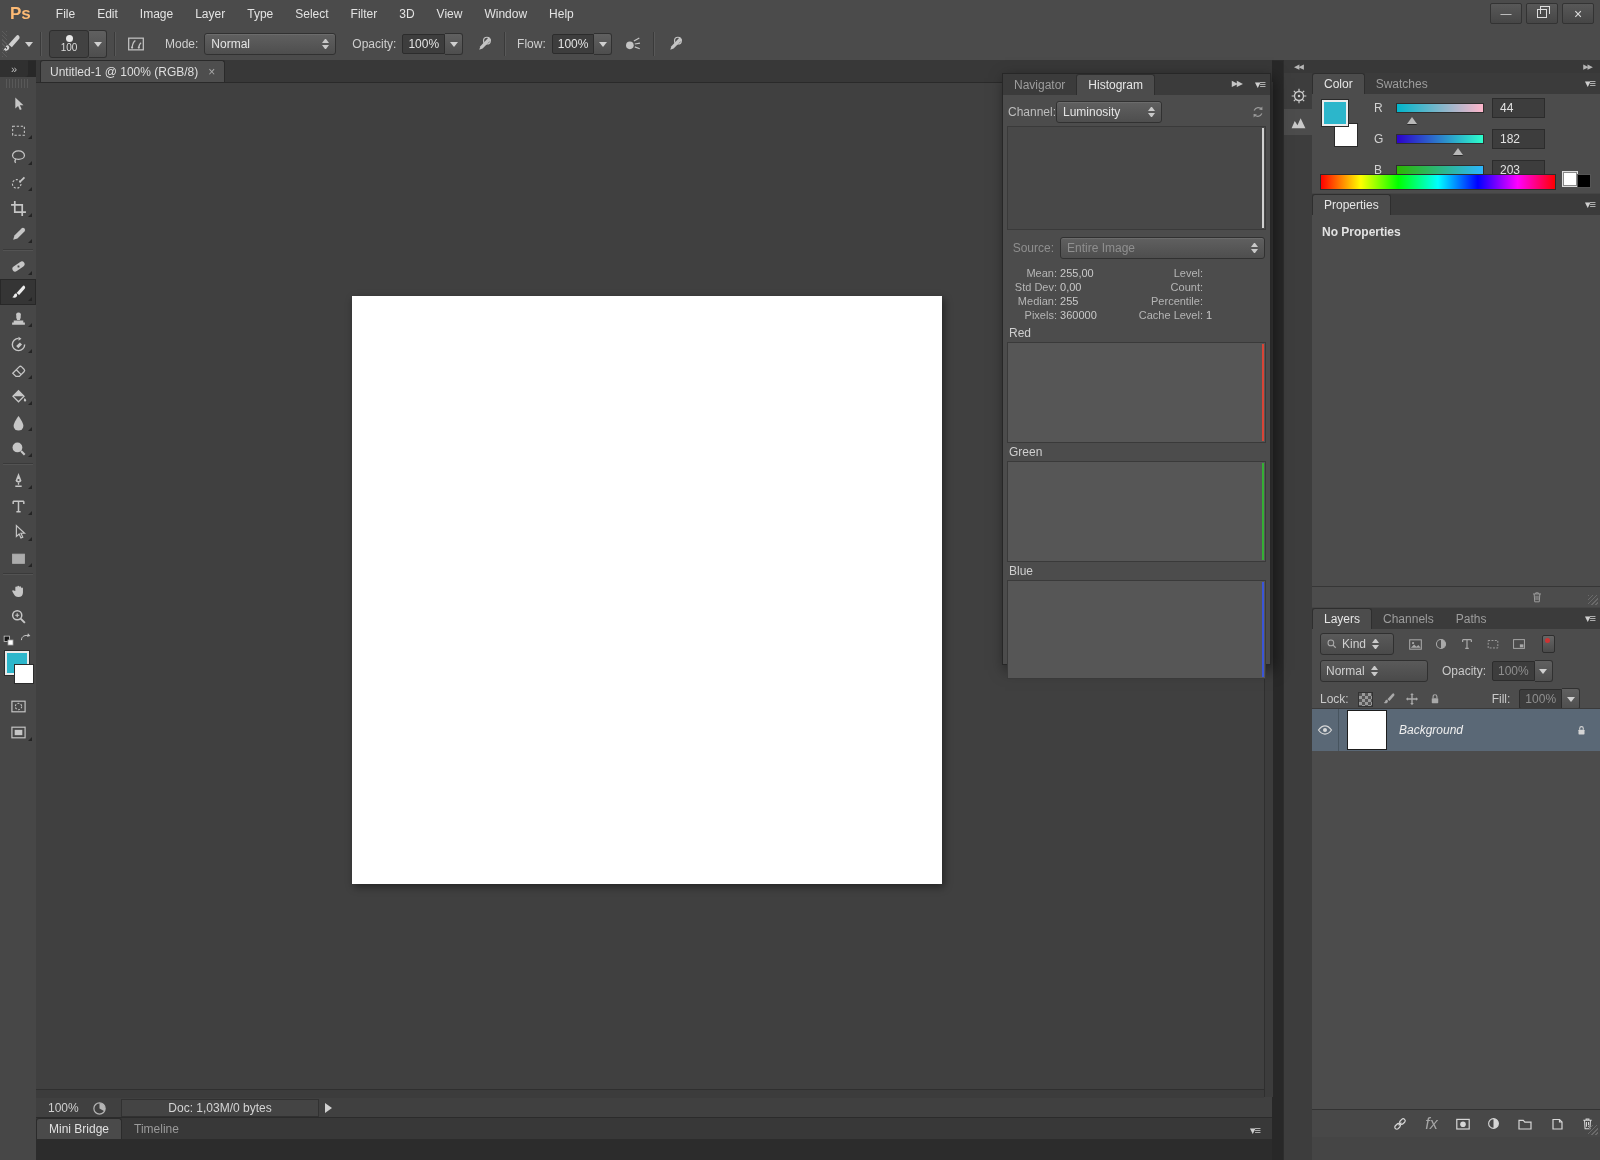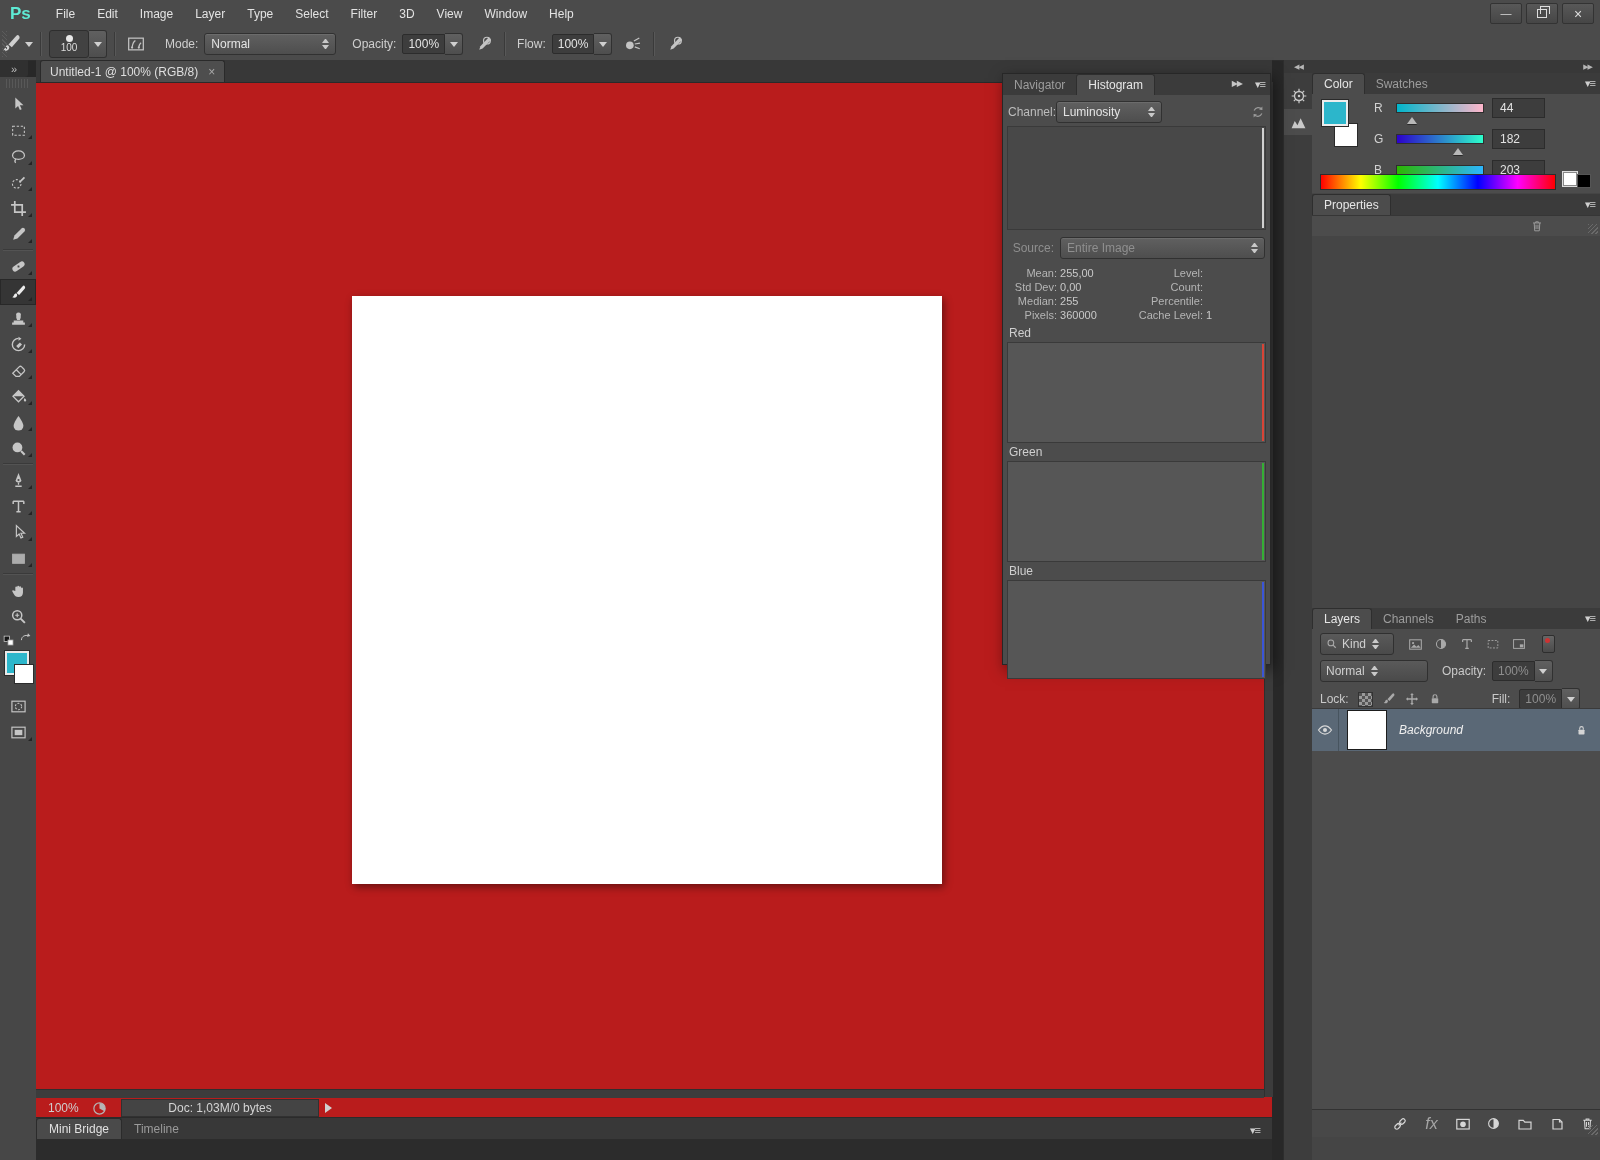--- a/index.html
+++ b/index.html
@@ -5,21 +5,21 @@
   html,body{margin:0;padding:0}
   body{width:1600px;height:1160px;position:relative;overflow:hidden;
        background:#282828;font-family:"Liberation Sans",sans-serif;
        font-size:12px;color:#d6d6d6}
   .abs{position:absolute}
   .flex{display:flex;align-items:center}
   svg.i{display:block;flex:none}
 
   
   #menubar{left:0;top:0;width:1600px;height:28px;background:#4b4b4b;border-bottom:1px solid #313131;display:flex;align-items:center}
-  .pslogo{color:#5eead4;font-weight:bold;font-size:17px;padding:0 14px 0 10px;letter-spacing:0}
+  .pslogo{color:#fdba74;font-weight:bold;font-size:17px;padding:0 14px 0 10px;letter-spacing:0}
   .menu-item{padding:0 11px;height:28px;line-height:28px;color:#e3e3e3;cursor:default}
   .winbtns{position:absolute;right:6px;top:3px;display:flex;gap:4px}
   .winbtn{width:30px;height:19px;background:linear-gradient(#585858,#464646);border:1px solid #333;border-radius:2px;
           display:flex;align-items:center;justify-content:center;color:#ddd;font-size:11px;line-height:1}
   .ico-restore{width:8px;height:7px;border:1px solid #ddd;position:relative;background:#4c4c4c}
   .ico-restore::before{content:"";position:absolute;left:2px;top:-4px;width:8px;height:7px;border:1px solid #ddd;border-bottom:none}
 
   
   #optionsbar{left:0;top:28px;width:1600px;height:32px;background:#4b4b4b;border-bottom:1px solid #2c2c2c}
   .grip-v{position:absolute;left:2px;top:3px;width:5px;height:26px;
@@ -45,21 +45,21 @@
   .tgrip{height:9px;background:repeating-linear-gradient(90deg,#585858 0 1px,transparent 1px 3px);margin:2px 6px 3px 6px}
   .tool{width:36px;height:26px;display:flex;align-items:center;justify-content:center;color:#c6c6c6;position:relative}
   .tool.sel{background:#353535;box-shadow:inset 0 0 0 1px #282828;color:#ededed}
   .tool.fly::after{content:"";position:absolute;right:4px;bottom:4px;width:0;height:0;
                    border-style:solid;border-width:0 0 4px 4px;border-color:transparent transparent #242424 transparent}
   .tool-sep{height:1px;background:#3a3a3a;border-bottom:1px solid #535353;margin:2px 3px}
   .swatch-fg{position:absolute;left:5px;top:0;width:20px;height:20px;background:#2cb6cb;border:2px solid #e9e9e9;box-shadow:0 0 0 1px #2c2c2c}
   .swatch-bg{position:absolute;left:14px;top:13px;width:18px;height:18px;background:#fff;border:1px solid #2c2c2c}
 
   
-  #docarea{left:36px;top:60px;width:1236px;height:1100px;background:#b91c1c}
+  #docarea{left:36px;top:60px;width:1236px;height:1100px;background:#404040}
   #doctabbar{position:absolute;left:0;top:0;width:1236px;height:22px;background:#383838;border-bottom:1px solid #2a2a2a}
   #doctab{position:absolute;left:4px;top:0;height:21px;background:#4e4e4e;border:1px solid #2a2a2a;border-bottom:none;
           border-radius:3px 3px 0 0;display:flex;align-items:center;padding:0 9px;color:#dedede}
   #doctab .close{margin-left:10px;color:#a8a8a8;font-size:12px}
   #canvas{position:absolute;left:316px;top:236px;width:590px;height:588px;background:#fff;box-shadow:2px 3px 8px rgba(0,0,0,.45)}
   .hscroll{position:absolute;left:0;top:1029px;width:1228px;height:8px;background:#3c3c3c;border-top:1px solid #2f2f2f}
   .vscroll{position:absolute;left:1228px;top:22px;width:8px;height:1015px;background:#3c3c3c;border-left:1px solid #2f2f2f}
   #statusbar{position:absolute;left:0;top:1039px;width:1236px;height:18px;display:flex;align-items:center;color:#cfcfcf}
   .docinfo{background:#444;border:1px solid #313131;height:16px;line-height:16px;padding:0 8px;min-width:180px;text-align:center;color:#d4d4d4}
   .statusplay{width:0;height:0;border:5px solid transparent;border-left:7px solid #d0d0d0;margin-left:6px}
@@ -671,20 +671,23 @@
     </div>
     <div class="spectrum" style="top:101px"></div>
     <div class="spec-white" style="top:99px"></div>
     <div class="spec-black" style="top:101px"></div>
   </div>
 
   <div style="position:relative;height:413px;margin-top:1px">
     <div class="ptabs">
       <div class="ptab active">Properties</div>
       <span class="pm">▾≡</span>
+    </div>
+    <div style="background:#4c4c4c;height:371px;position:relative">
+      <div style="padding:10px 0 0 10px;font-weight:bold;color:#e2e2e2">No Properties</div>
     </div>
     <div style="height:20px;background:#4c4c4c;border-top:1px solid #363636;position:relative">
       <svg class="i abs" style="right:56px;top:3px;color:#9d9d9d" width="14" height="14" viewBox="0 0 16 16">
           <use href="#sym-trash"></use>
         </svg>
       <div class="grip-dots"></div>
     </div>
   </div>
 
   <div style="position:relative;height:553px;margin-top:1px">

